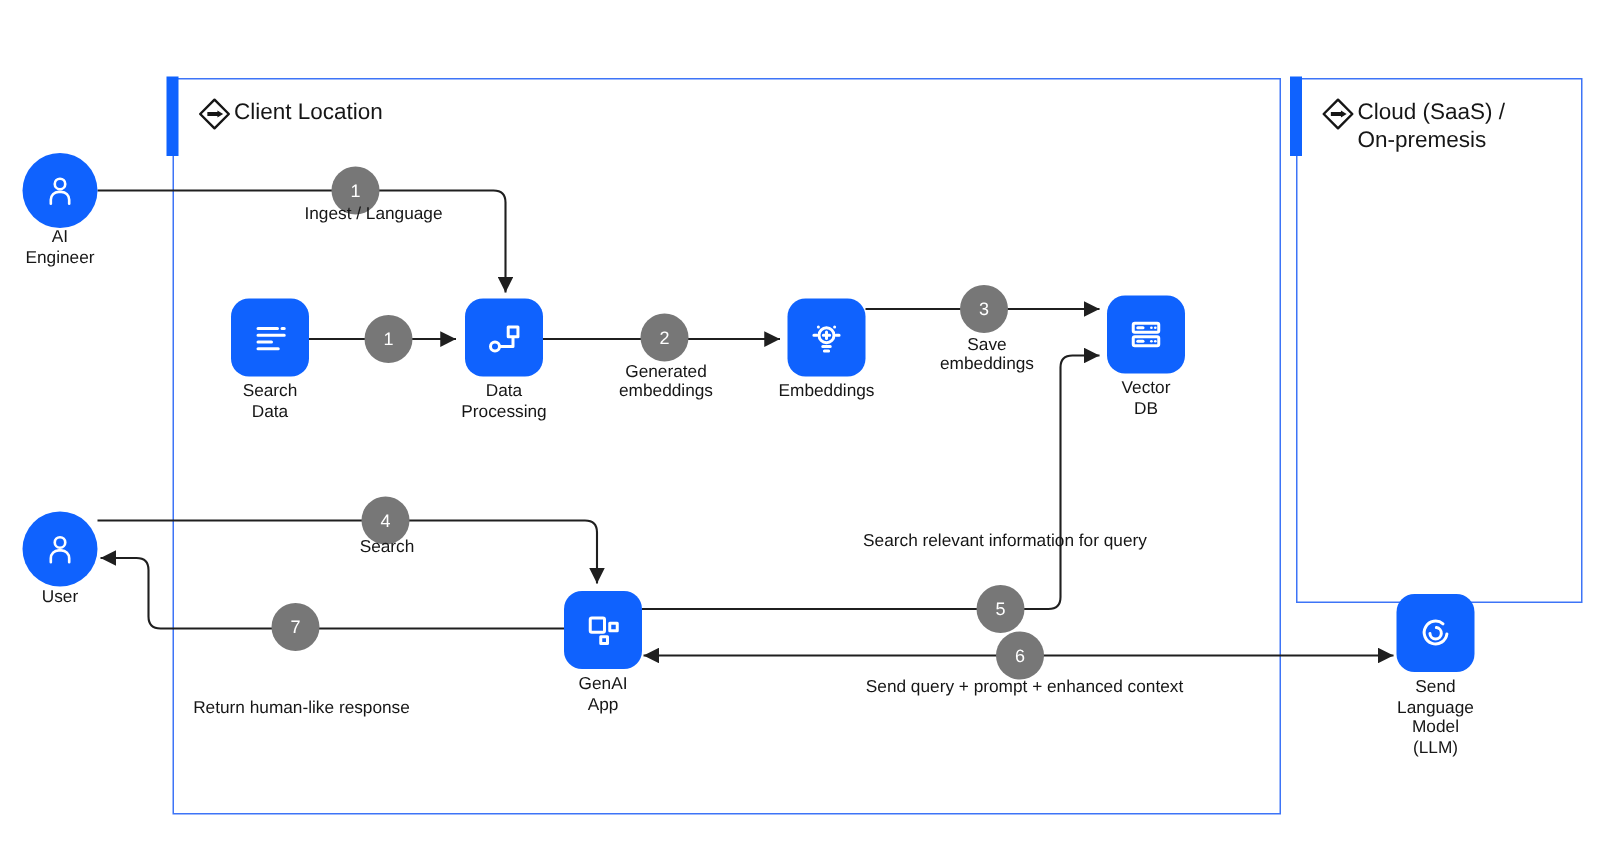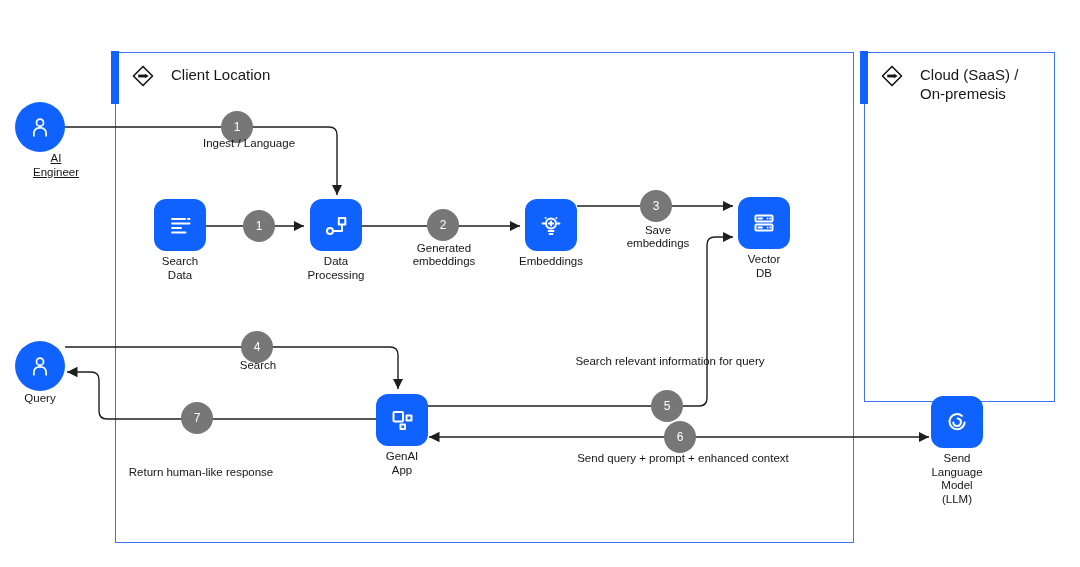--- a/index.html
+++ b/index.html
@@ -12,21 +12,21 @@
     --background:#ffffff;
   }
   *{box-sizing:border-box;margin:0;padding:0;}
   html,body{background:var(--background);}
   body{font-family:"Liberation Sans","DejaVu Sans",sans-serif;color:var(--text);}
   .canvas{position:relative;width:1080px;height:567px;background:var(--background);overflow:hidden;}
 
   
   .container{position:absolute;border:1.5px solid var(--container-border);background:transparent;}
   .container .accent{position:absolute;left:-5px;top:-2px;width:8px;height:53px;background:var(--accent-bar);}
-  .container .hdr{position:absolute;left:14px;top:10px;display:flex;align-items:flex-start;gap:15px;}
+  .container .hdr{position:absolute;left:14px;top:10px;display:flex;align-items:flex-start;}
   .container .hdr .hdr-text{font-size:15px;line-height:19px;color:var(--text);padding-top:2px;}
   .c-client{left:115px;top:52px;width:739px;height:491px;}
   .c-cloud{left:864px;top:52px;width:191px;height:350px;}
 
   
   svg.wires{position:absolute;left:0;top:0;width:1080px;height:567px;}
   .wire{stroke:var(--connector);stroke-width:1.4;fill:none;}
 
   
   .node-circle{position:absolute;width:50px;height:50px;border-radius:50%;background:var(--node-blue);
@@ -34,21 +34,21 @@
   .node-box{position:absolute;width:52px;height:52px;border-radius:12px;background:var(--node-blue);
     display:flex;align-items:center;justify-content:center;}
   .node-label{position:absolute;font-size:11.5px;line-height:13.5px;text-align:center;color:var(--text);transform:translateX(-50%);white-space:nowrap;}
 
   
   .step{position:absolute;width:32px;height:32px;border-radius:50%;background:var(--step-gray);
     color:#ffffff;font-size:12px;display:flex;align-items:center;justify-content:center;}
   .step-label{position:absolute;font-size:11.5px;line-height:13px;text-align:center;color:var(--text);transform:translateX(-50%);white-space:nowrap;}
   .step-label.wrap{white-space:normal;}
 
-  .pos-aie{left:15px;top:102px;} .lbl-aie{left:56px;top:152px;text-decoration:underline;}
+  .pos-aie{left:15px;top:102px;} .lbl-aie{left:40px;top:152px;}
   .pos-user{left:15px;top:341px;} .lbl-user{left:40px;top:392px;}
   .pos-cd{left:154px;top:199px;} .lbl-cd{left:180px;top:255px;}
   .pos-dp{left:310px;top:199px;} .lbl-dp{left:336px;top:255px;}
   .pos-emb{left:525px;top:199px;} .lbl-emb{left:551px;top:255px;}
   .pos-vdb{left:738px;top:197px;} .lbl-vdb{left:764px;top:253px;}
   .pos-gen{left:376px;top:394px;} .lbl-gen{left:402px;top:450px;}
   .pos-llm{left:931px;top:396px;} .lbl-llm{left:957px;top:452px;}
 
   .pos-s1a{left:221px;top:111px;} .lbl-s1a{left:249px;top:137px;}
   .pos-s1b{left:243px;top:210px;}
@@ -120,21 +120,21 @@
     <div>Engineer</div>
   </div>
 
   <div class="node-circle pos-user">
     <svg width="28" height="28" viewBox="0 0 32 32">
       <circle class="icon-white" cx="16" cy="11" r="4"></circle>
       <path class="icon-white" d="M9,26 V23 C9,19.7 11.7,17 15,17 H17 C20.3,17 23,19.7 23,23 V26"></path>
     </svg>
   </div>
   <div class="node-label lbl-user">
-    <div>Query</div>
+    <div>User</div>
   </div>
 
   <div class="node-box pos-cd">
     <svg width="32" height="32" viewBox="0 0 32 32">
       <path class="icon-white" d="M8,10 H21 M24,10 H25.5 M8,14.5 H25.5 M8,19 H17 M8,23.5 H21.5"></path>
     </svg>
   </div>
   <div class="node-label lbl-cd">
     <div>Search</div>
     <div>Data</div>

